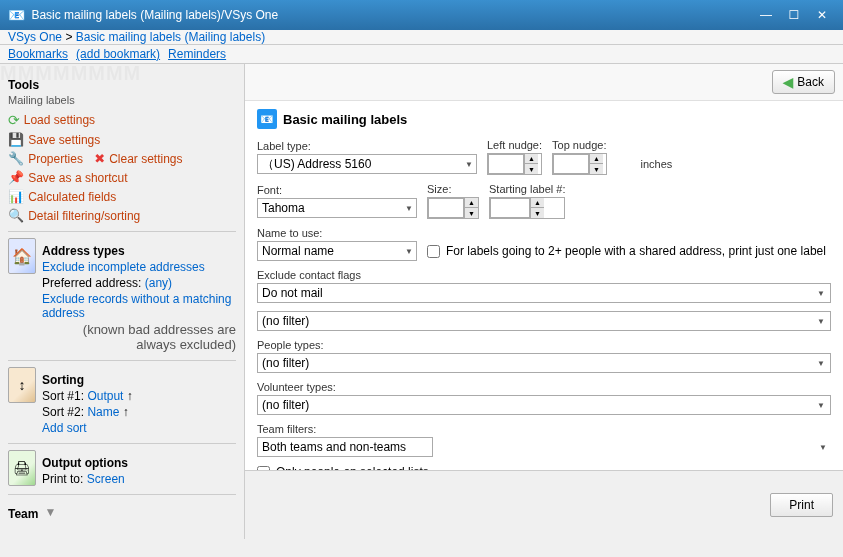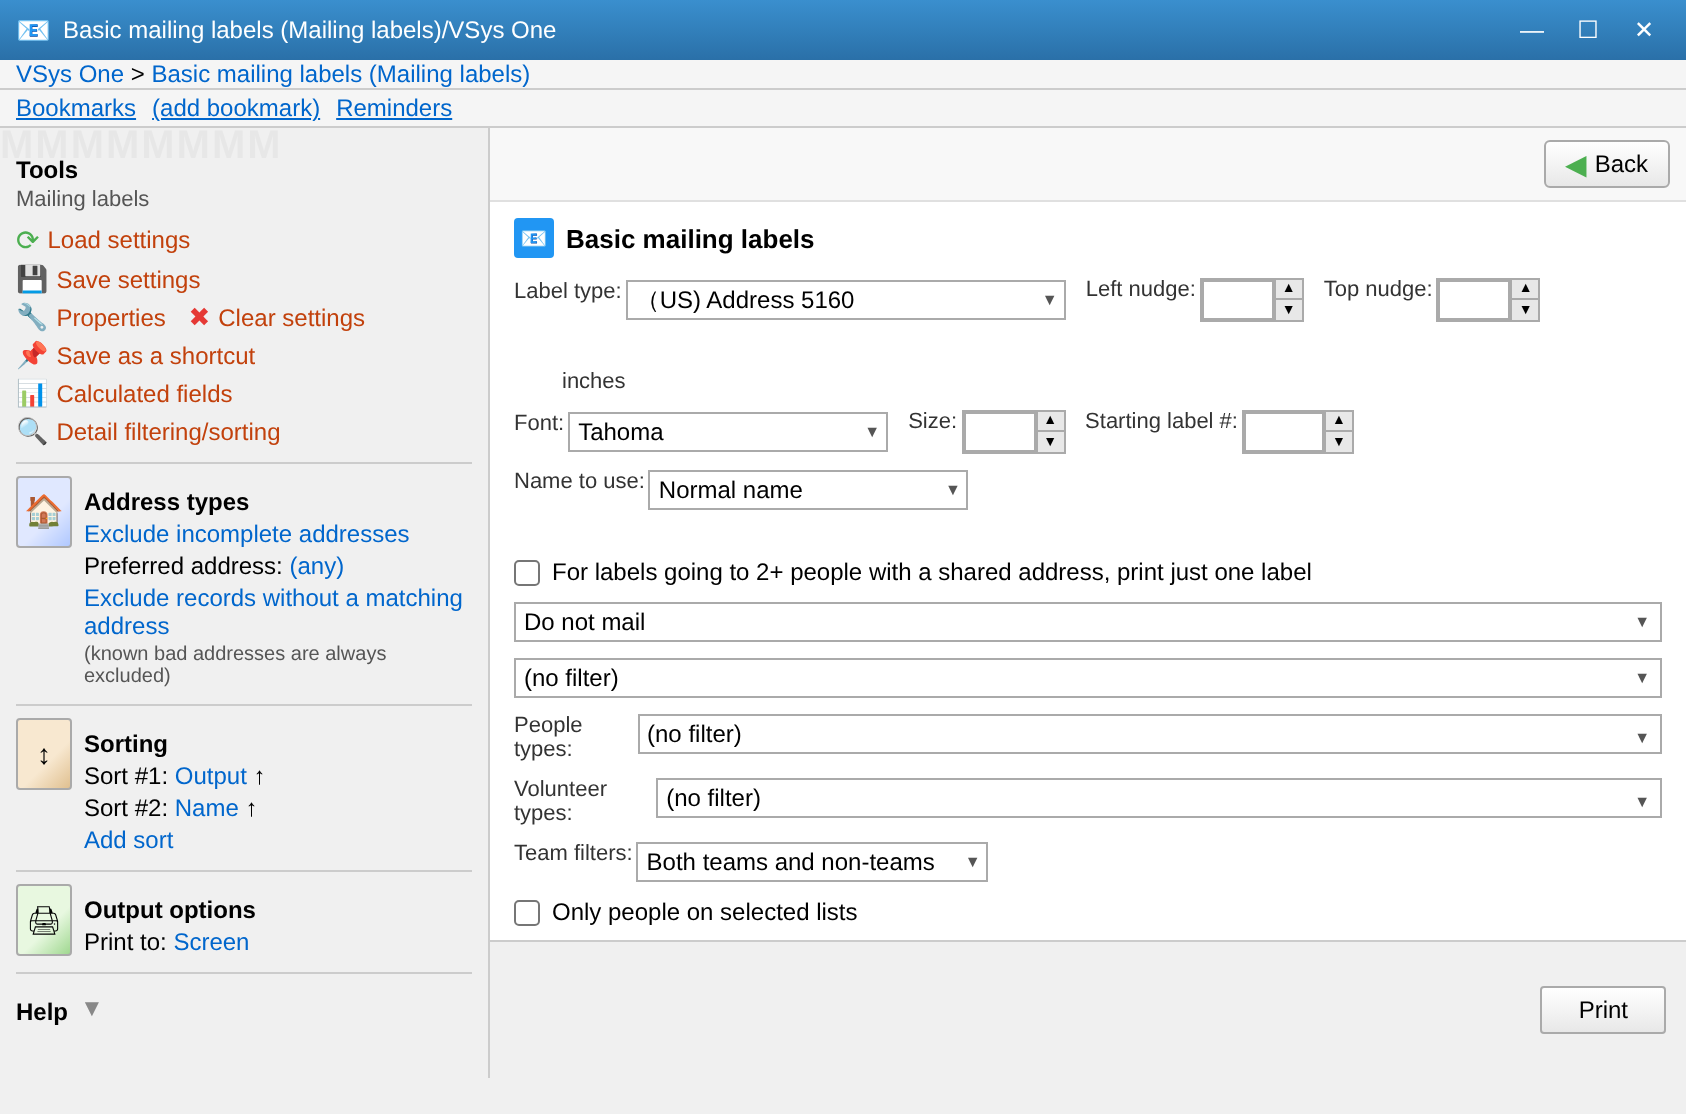--- a/index.html
+++ b/index.html
@@ -163,21 +163,21 @@
 
     .form-row {
       display: flex;
       align-items: center;
       gap: 10px;
       margin-bottom: 8px;
       flex-wrap: wrap;
     }
     .form-group {
       display: flex;
-      flex-direction: row;
+      flex-direction: column;
       gap: 2px;
     }
     .form-label {
       font-size: 11px;
       color: #333;
     }
 
     select, input[type="text"], input[type="number"] {
       border: 1px solid #aaa;
       background: white;
@@ -418,21 +418,21 @@
           <div class="sidebar-address-item">
             <a>Exclude incomplete addresses</a>
           </div>
           <div class="sidebar-address-item">
             <span>Preferred address:</span>
             <a>(any)</a>
           </div>
           <div class="sidebar-address-item">
             <a>Exclude records without a matching address</a>
           </div>
-          <div class="sidebar-address-item" style="color:#555;font-size:10px;">
+          <div class="sidebar-address-item" style="color:#555;font-size:13px;text-align:right;">
             <span>(known bad addresses are always excluded)</span>
           </div>
         </div>
       </div>
 
       <div class="sidebar-divider"></div>
 
       <div class="section-icon-row">
         <div class="sort-icon-img">↕</div>
         <div>
@@ -462,21 +462,21 @@
           <div class="sidebar-address-item">
             <span>Print to:</span>
             <a>Screen</a>
           </div>
         </div>
       </div>
 
       <div class="sidebar-divider"></div>
 
       <div style="display:flex;align-items:center;gap:6px;">
-        <div class="sidebar-section-title">Help</div>
+        <div class="sidebar-section-title">Team</div>
         <span style="color:#888;">▼</span>
       </div>
     </div>
   </div>
 
   <div id="content" style="position:relative;">
 
     <div id="content-header">
       <button class="back-btn">
         <span style="color:#4caf50;font-size:14px;">◀</span>
@@ -563,20 +563,21 @@
             </select>
           </div>
         </div>
         <div class="checkbox-row" style="margin-top:14px;margin-bottom:0;">
           <input type="checkbox" style="">
           <span>For labels going to 2+ people with a shared address, print just one label</span>
         </div>
       </div>
 
       <div class="form-group" style="margin-bottom:8px;width:100%;">
+        <label class="form-label">Exclude contact flags</label>
         <div class="select-full-wrapper">
           <select class="full-width-select">
             <option>Do not mail</option>
           </select>
         </div>
       </div>
 
       <div class="form-group" style="margin-bottom:8px;width:100%;">
         <div class="select-full-wrapper">
           <select class="full-width-select">

